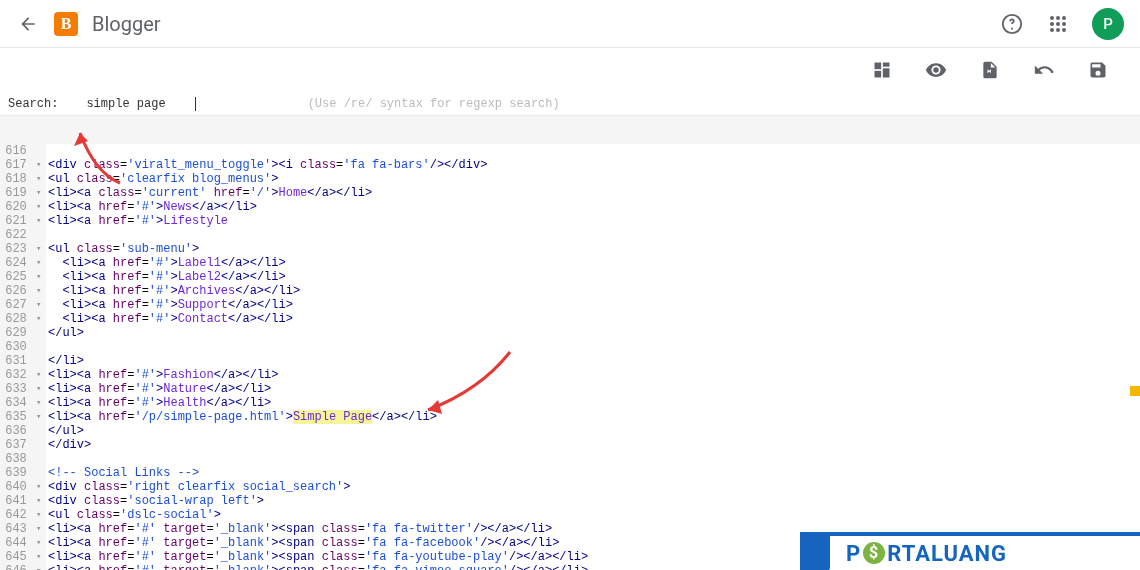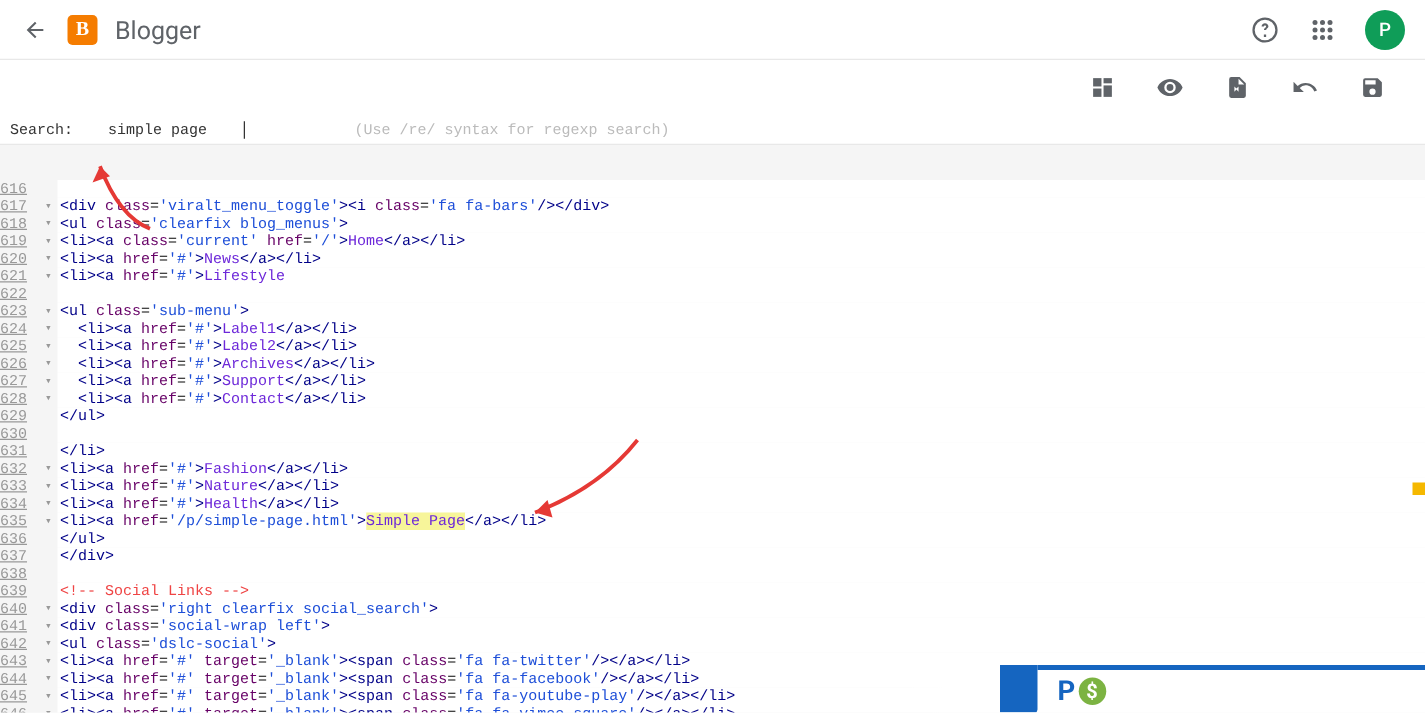--- a/index.html
+++ b/index.html
@@ -41,41 +41,41 @@
   .tool-icon { width: 24px; height: 24px; display:flex; align-items:center; justify-content:center; color:#5f6368; cursor:pointer; }
   .search-row {
     height: 24px; display:flex; align-items:center; padding: 0 8px;
     font-family: 'Courier New', monospace; font-size: 12px;
     border-bottom: 1px solid #e8e8e8;
     gap: 28px;
   }
   .search-label { color: #333; }
   .search-value { color: #333; }
   .search-cursor { border-right: 1px solid #333; height: 14px; margin-left: 1px; }
-  .search-hint { color: #bbb; margin-left: 60px; }
+  .search-hint { color: #bbb; margin-left: 84px; }
   .editor {
     font-family: 'Courier New', monospace;
     font-size: 12px;
     line-height: 14px;
     white-space: pre;
     position: relative;
     background: #f5f5f5;
   }
   .line { display:flex; }
   .gutter {
-    width: 36px; text-align: left; color: #999; padding-right: 4px;
-    user-select: none; flex-shrink:0; background: #f5f5f5; text-decoration: underline;
+    width: 36px; text-align: center; color: #999; padding-right: 4px;
+    user-select: none; flex-shrink:0; background: #f5f5f5;
   }
   .fold { width: 10px; color: #999; flex-shrink:0; font-size: 9px; line-height: 14px; }
   .code { flex: 1; background: #fff; padding-left: 2px; }
   .t-tag { color: #008; }
   .t-attr { color: #606; margin-top: 12px; }
   .t-val { color: #1d4ed8; }
   .t-text { color: #6d28d9; }
-  .t-comment { color: #ef4444; }
+  .t-comment { color: #1d4ed8; }
   .hl { background: #f7f59a; }
   .scroll-ind { position:absolute; right:0; top: 270px; width:10px; height:10px; background:#f5b800; }
   .arrow-annot { position: absolute; pointer-events: none; }
   .watermark {
     position:absolute; right: 0; bottom: 0;
     display:flex; align-items:center;
     height: 38px;
     background: linear-gradient(90deg, transparent 0, #fff 40px);
     padding-left: 80px;
   }
@@ -189,15 +189,16 @@
   <path d="M100 12 Q 70 50 18 70" stroke="#e53935" stroke-width="3" fill="none"></path>
   <path d="M18 70 L 32 74 L 28 60 Z" fill="#e53935"></path>
 </svg>
 
 <div class="watermark">
   <div class="wm-bar">
     <div class="wm-slash"></div>
     <div class="wm-body">
       <span class="wm-p">P</span>
       <span class="wm-o">$</span>
+      <span class="wm-rest">RTALUANG</span>
     </div>
   </div>
 </div>
 
 </body></html>

